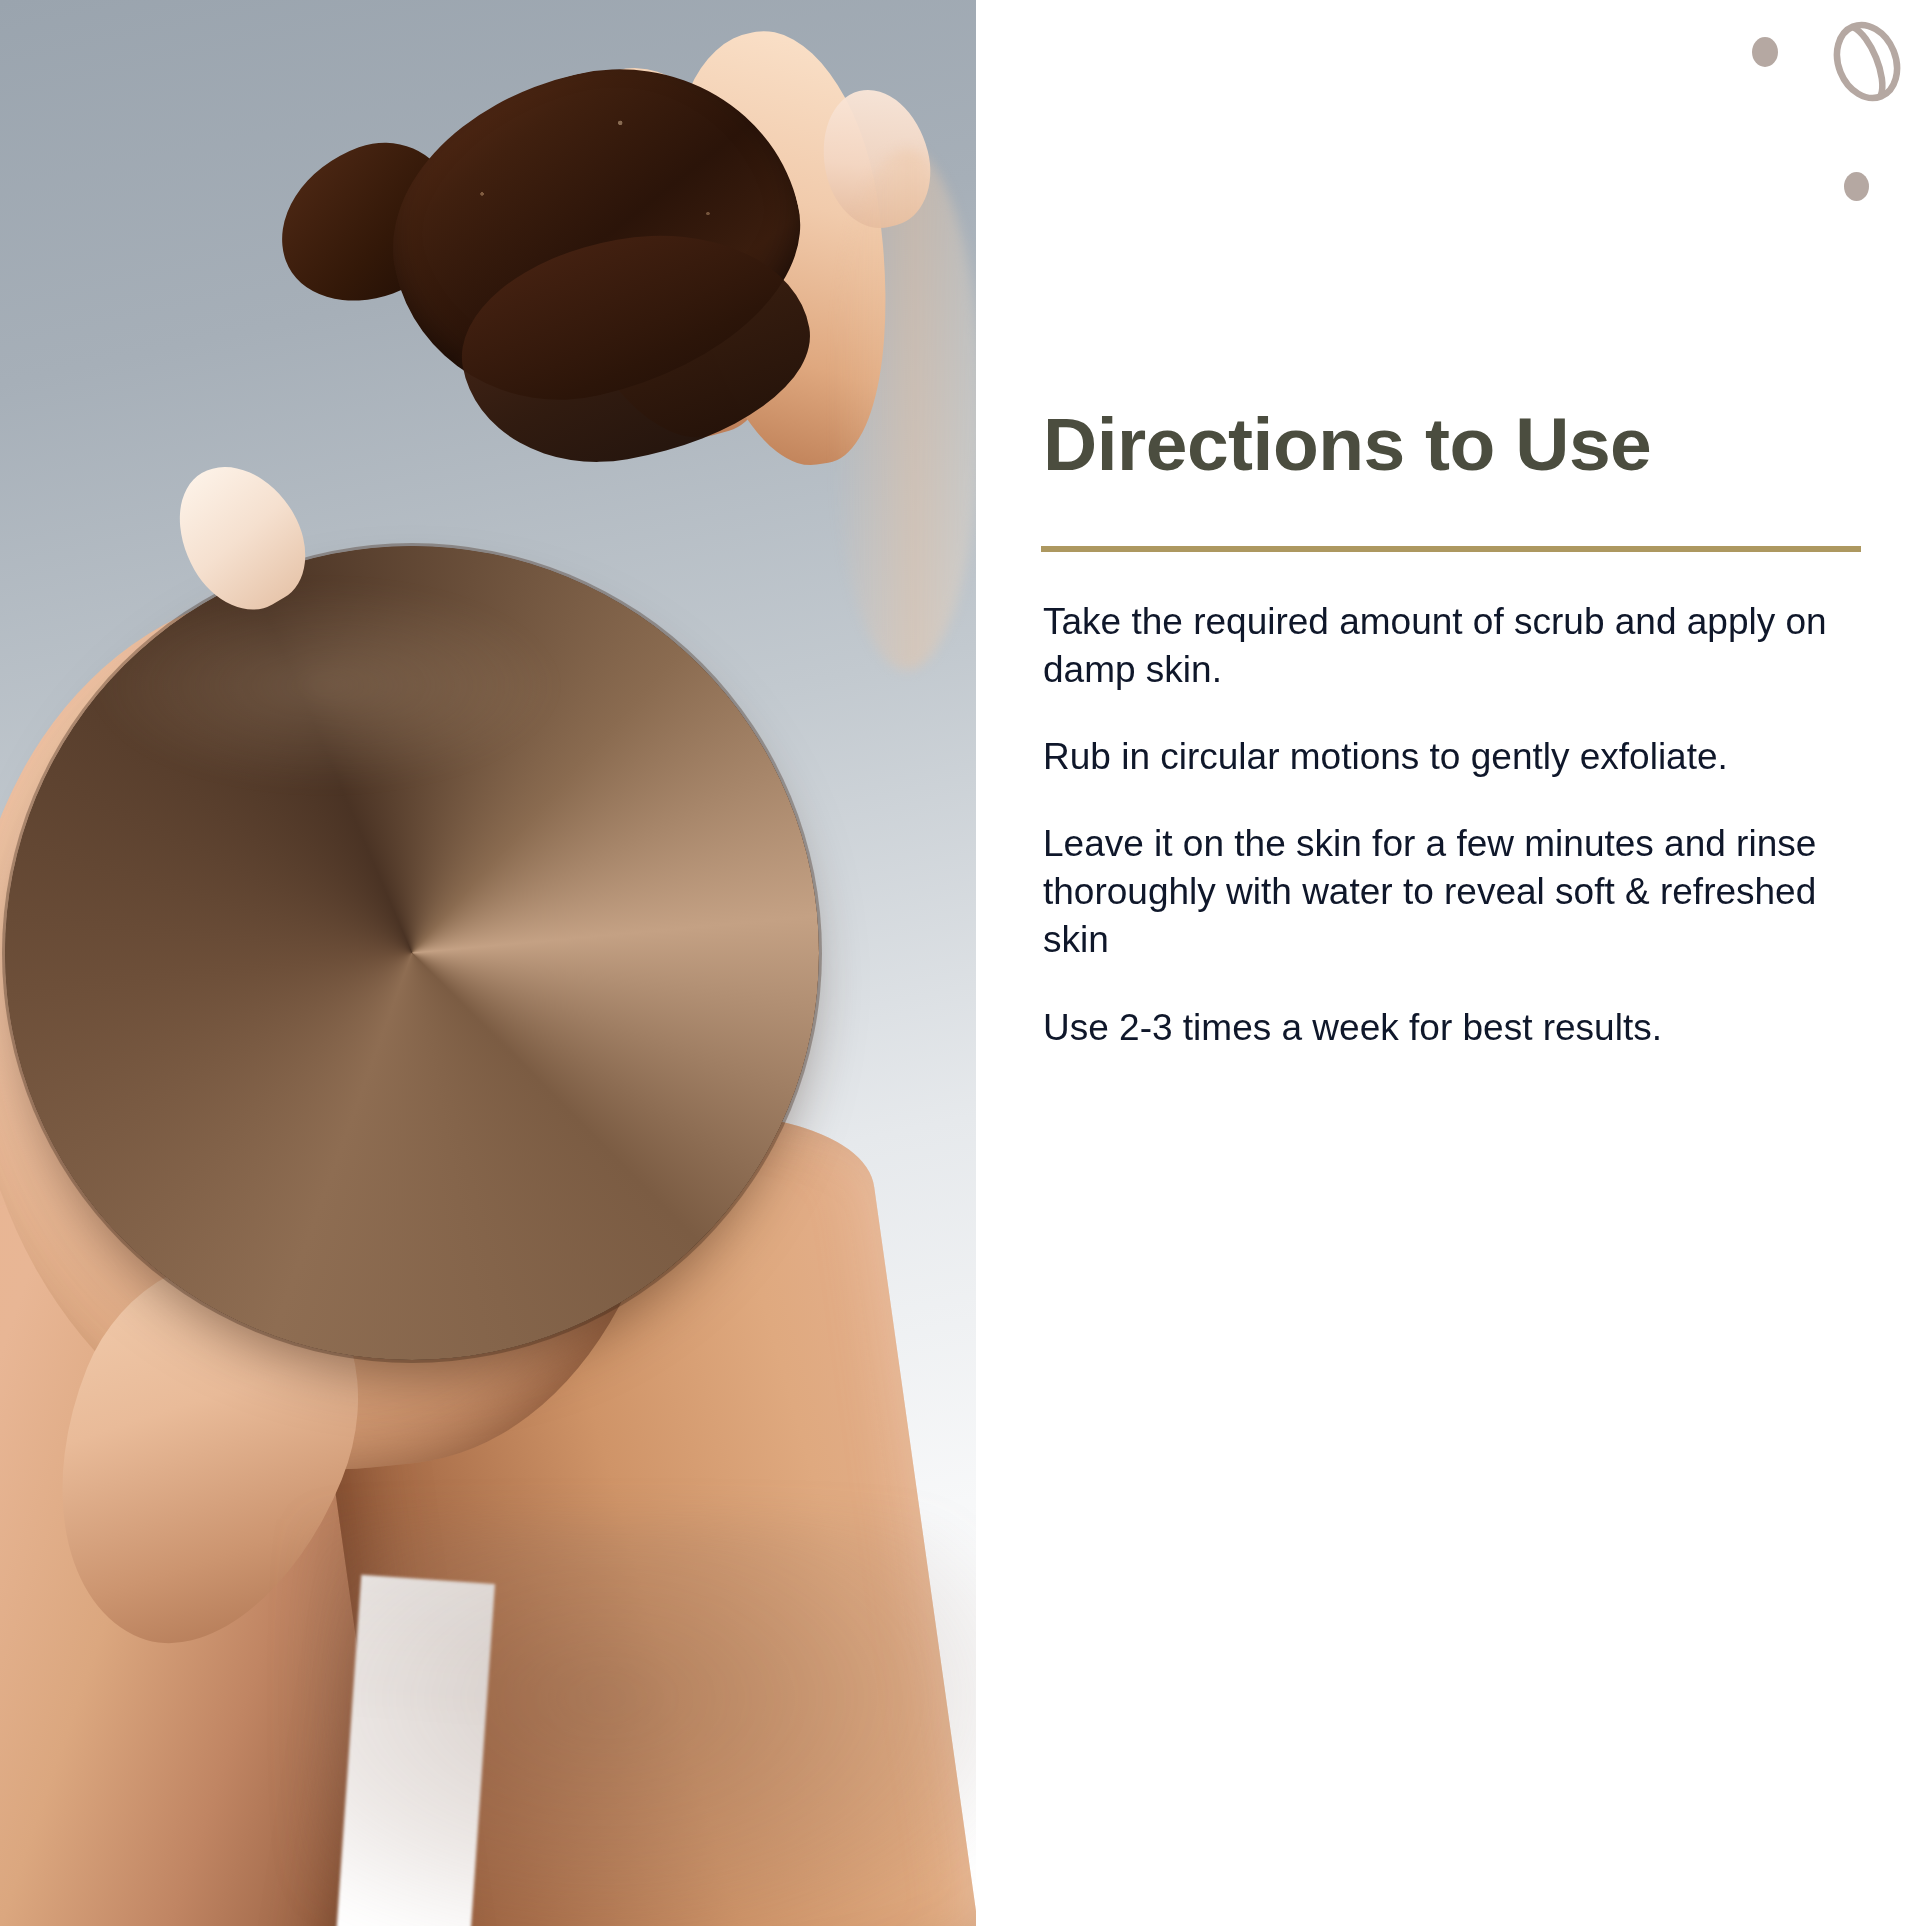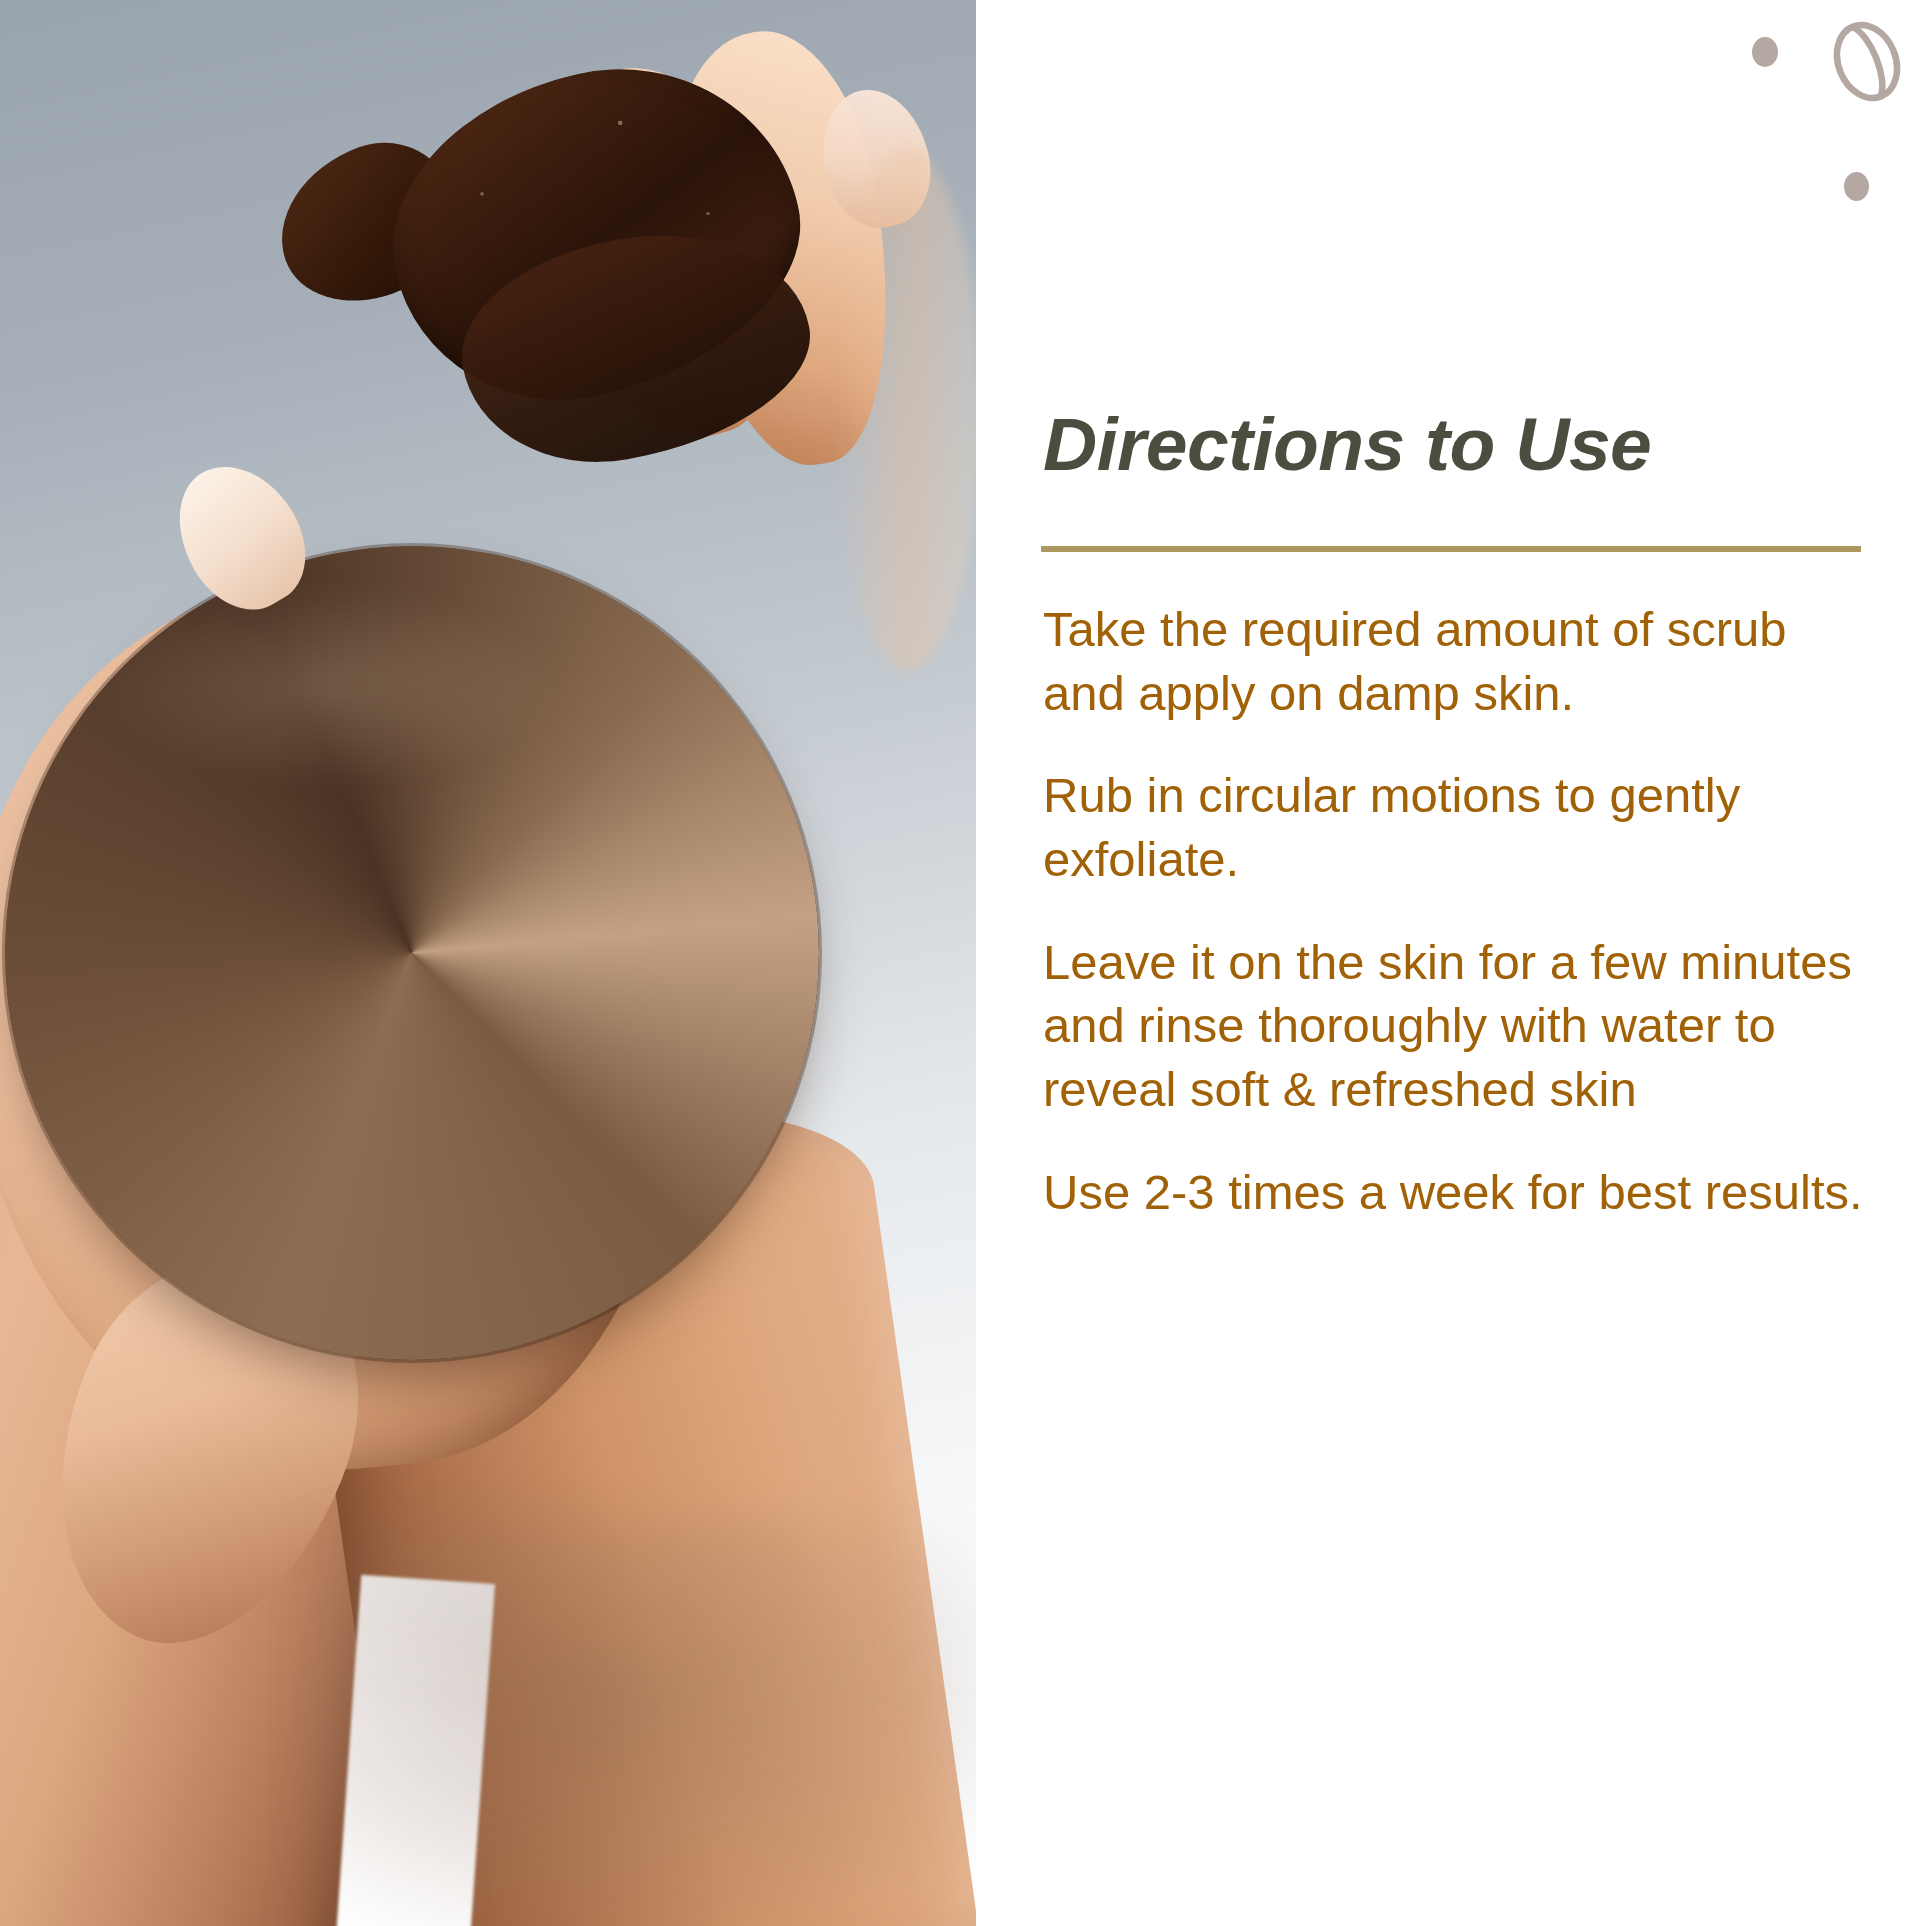--- a/index.html
+++ b/index.html
@@ -245,34 +245,33 @@
   .heading{
     position:absolute;
     left:67px; top:405px;
     width:824px;
     color:#4b4d3f;
     font-size:75px;
     font-weight:700;
     letter-spacing:-0.5px;
     line-height:1.05;
     white-space:nowrap;
-    font-style:italic;
   }
   .rule{
     position:absolute;
     left:65px; top:546px;
     width:820px; height:5.5px;
     background:#ad9860;
   }
   .body{
     position:absolute;
     left:67px; top:598px;
     width:834px;
-    color:#a16207;
-    font-size:49px;
+    color:#0f172a;
+    font-size:37px;
     line-height:1.30;
     font-weight:400;
   }
   .body p{
     margin:0 0 39px 0;
   }
   .body p:last-child{margin-bottom:11px;}
 </style>
 </head>
 <body>

